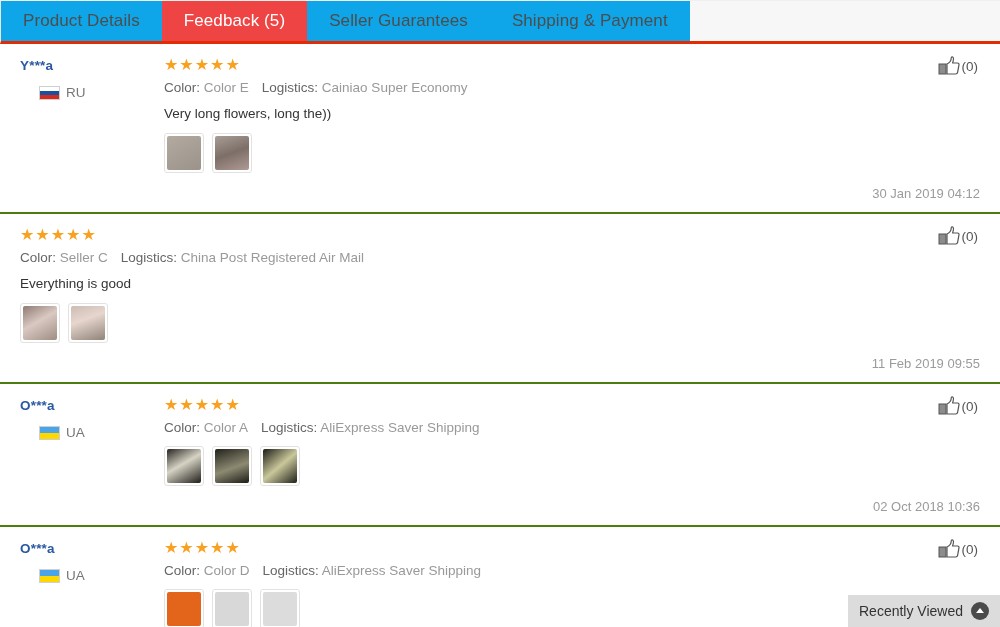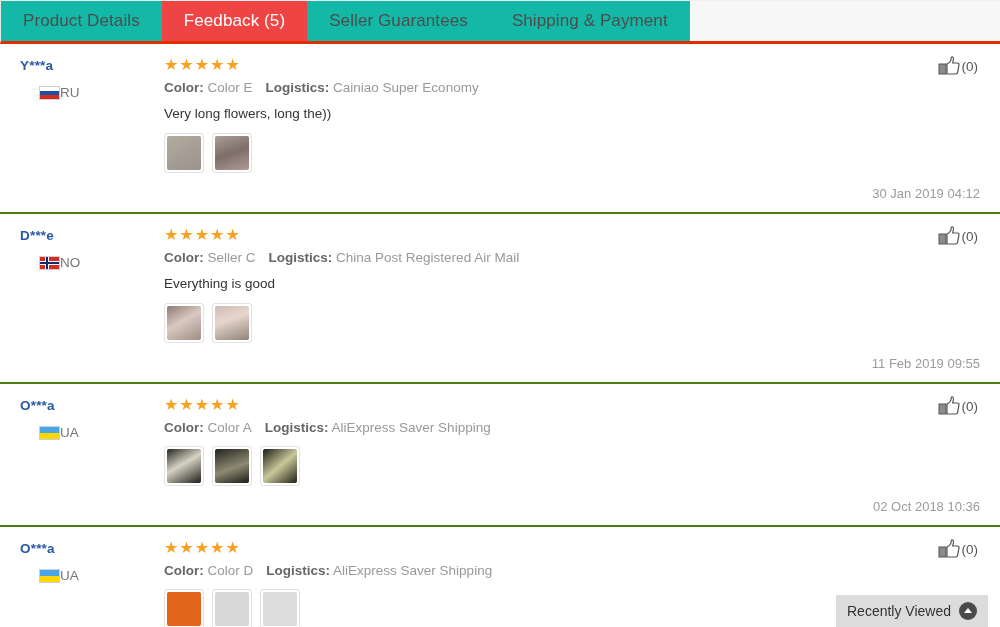--- a/index.html
+++ b/index.html
@@ -31,21 +31,21 @@
     border-left: 1px solid #e8e8e8;
     border-top: 1px solid #f0f0f0;
   }
   .tab {
     display: flex;
     align-items: center;
     justify-content: center;
     padding: 0 22px;
     font-size: 17px;
     color: #4d4d4d;
-    background: #14b8a6;
+    background: #0ea5e9;
     cursor: pointer;
     white-space: nowrap;
     letter-spacing: 0.1px;
   }
   .tab.active {
     background: #ef4444;
     color: #ffffff;
   }
 
   
@@ -71,21 +71,21 @@
     color: #2a59a3;
     font-weight: bold;
     letter-spacing: 0.2px;
     line-height: 18px;
     cursor: pointer;
   }
   .reviewer-country {
     display: flex;
     align-items: center;
     margin-top: 10px;
-    gap: 0;
+    gap: 6px;
     padding-left: 19px;
   }
   .flag {
     width: 21px;
     height: 14px;
     border: 1px solid #cfcfcf;
     position: relative;
     overflow: hidden;
     flex: 0 0 21px;
   }
@@ -121,21 +121,21 @@
     height: 18px;
     margin-bottom: 4px;
   }
 
   .meta {
     font-size: 13.5px;
     line-height: 20px;
     margin-bottom: 3px;
     white-space: nowrap;
   }
-  .meta .k { color: #666; font-weight: bold; margin-top: 48px; }
+  .meta .k { color: #666; font-weight: normal; margin-top: 48px; }
   .meta .v { color: #999; }
   .meta .gap { display: inline-block; width: 13px; }
 
   .review-text {
     font-size: 13.5px;
     color: #333333;
     line-height: 22px;
     margin-top: 5px;
     margin-bottom: 3px;
   }
@@ -180,21 +180,21 @@
   .helpful .count {
     font-size: 13.5px;
     color: #555;
     margin-left: 1px;
   }
   .thumb-up-svg { display:block; }
 
   
   .recently-viewed {
     position: absolute;
-    right: 12px;
+    right: 0;
     bottom: 0;
     width: 152px;
     height: 32px;
     background: #dcdcdc;
     display: flex;
     align-items: center;
     justify-content: center;
     gap: 8px;
     cursor: pointer;
   }
@@ -257,30 +257,20 @@
           <span>
             <svg class="thumb-up-svg" width="22" height="20" viewBox="0 0 22 20" xmlns="http://www.w3.org/2000/svg">
               <rect x="1" y="8" width="7" height="10" fill="#8c8c8c" stroke="#555" stroke-width="1"></rect>
               <path d="M9 18 L9 8 C11 7 13.2 4.4 13.2 2.2 C13.2 1.1 14 0.7 14.7 1.1 C15.5 1.6 15.7 3 15.3 4.4 L14.6 7 L19.6 7 C20.6 7 21.2 7.8 21 8.7 L19.6 16.4 C19.4 17.4 18.7 18 17.8 18 Z" fill="#ffffff" stroke="#555555" stroke-width="1.2" stroke-linejoin="round"></path>
             </svg>
           </span>
           <span class="count">(0)</span>
         </div>
       </div>
       <div class="review">
-        <div class="reviewer">
-          <div class="reviewer-name">D***e</div>
-          <div class="reviewer-country">
-            <span class="flag flag-no">
-              <span class="no-in-h"></span>
-              <span class="no-in-v"></span>
-            </span>
-            <span class="country-code">NO</span>
-          </div>
-        </div>
         <div class="review-body">
           <div class="stars">★★★★★</div>
           <div class="meta"><span class="k">Color:</span> <span class="v">Seller C</span><span class="gap"></span><span class="k">Logistics:</span> <span class="v">China Post Registered Air Mail</span></div>
           <div class="review-text">Everything is good</div>
           <div class="thumbs">
             <div class="thumb">
               <div class="pic" style="background: linear-gradient(150deg, rgb(142, 122, 114) 0%, rgb(217, 201, 194) 45%, rgb(159, 141, 132) 100%);"></div>
             </div>
             <div class="thumb">
               <div class="pic" style="background: linear-gradient(160deg, rgb(205, 188, 180) 0%, rgb(230, 214, 205) 40%, rgb(143, 131, 120) 100%);"></div>

